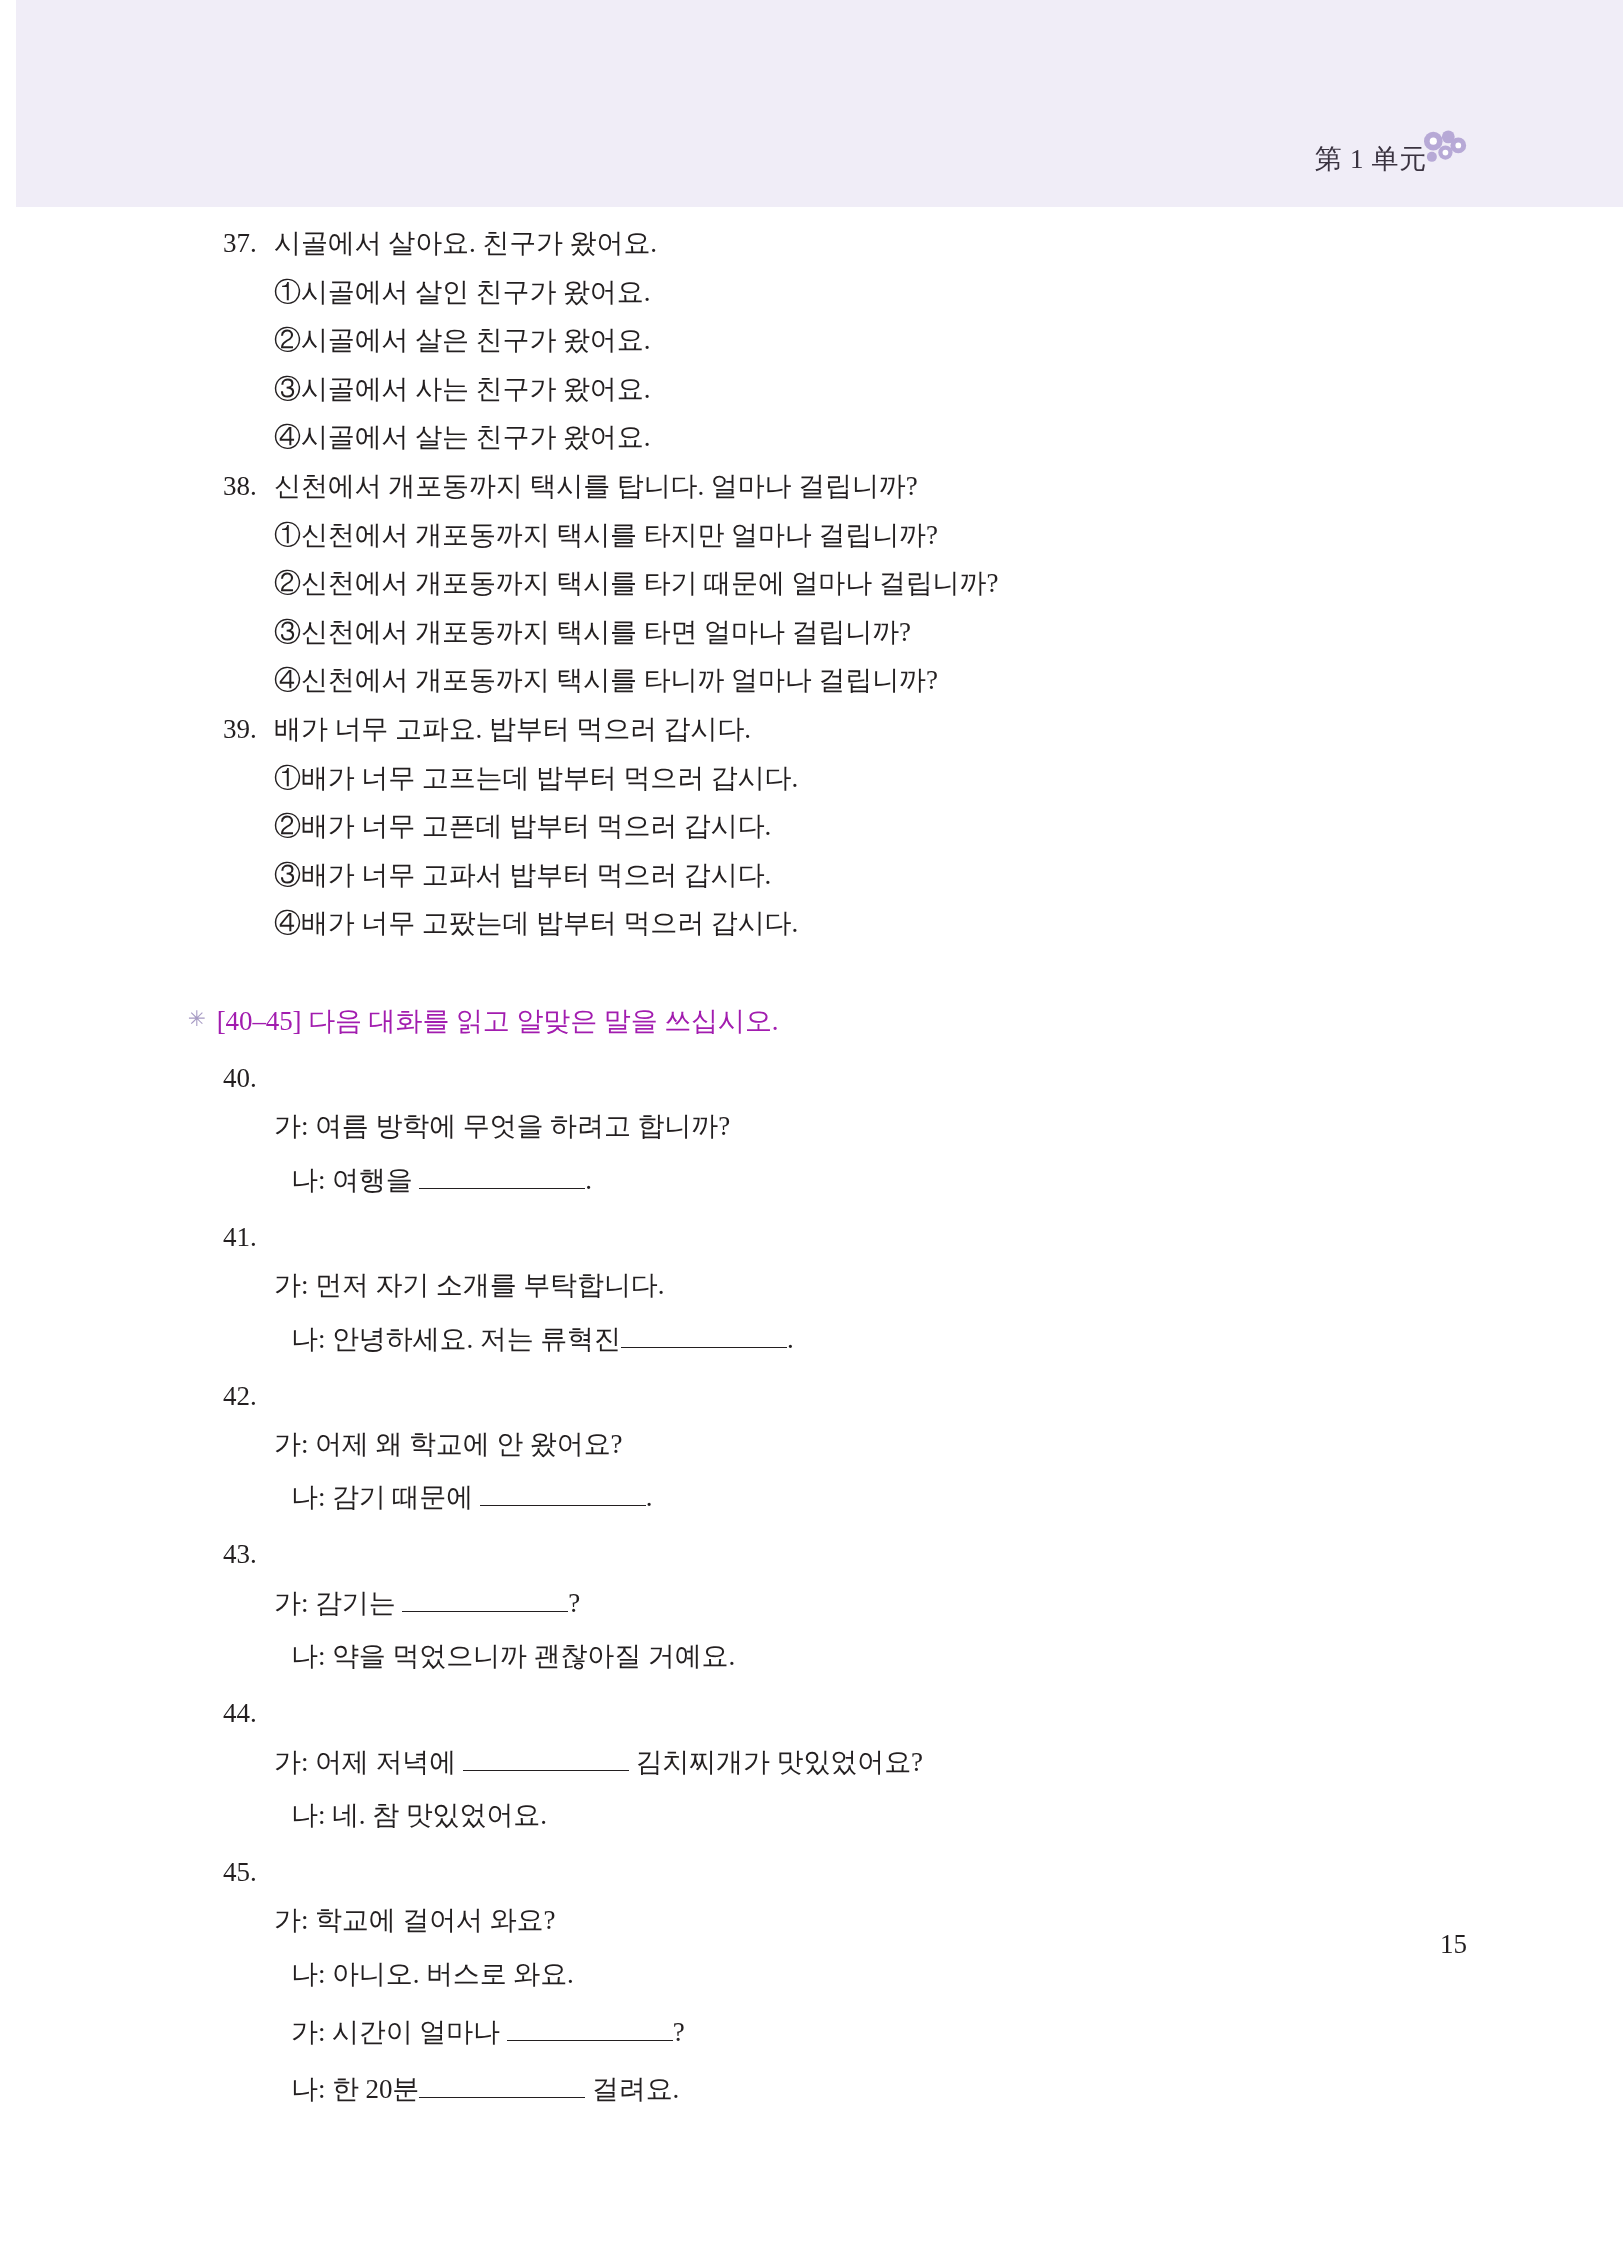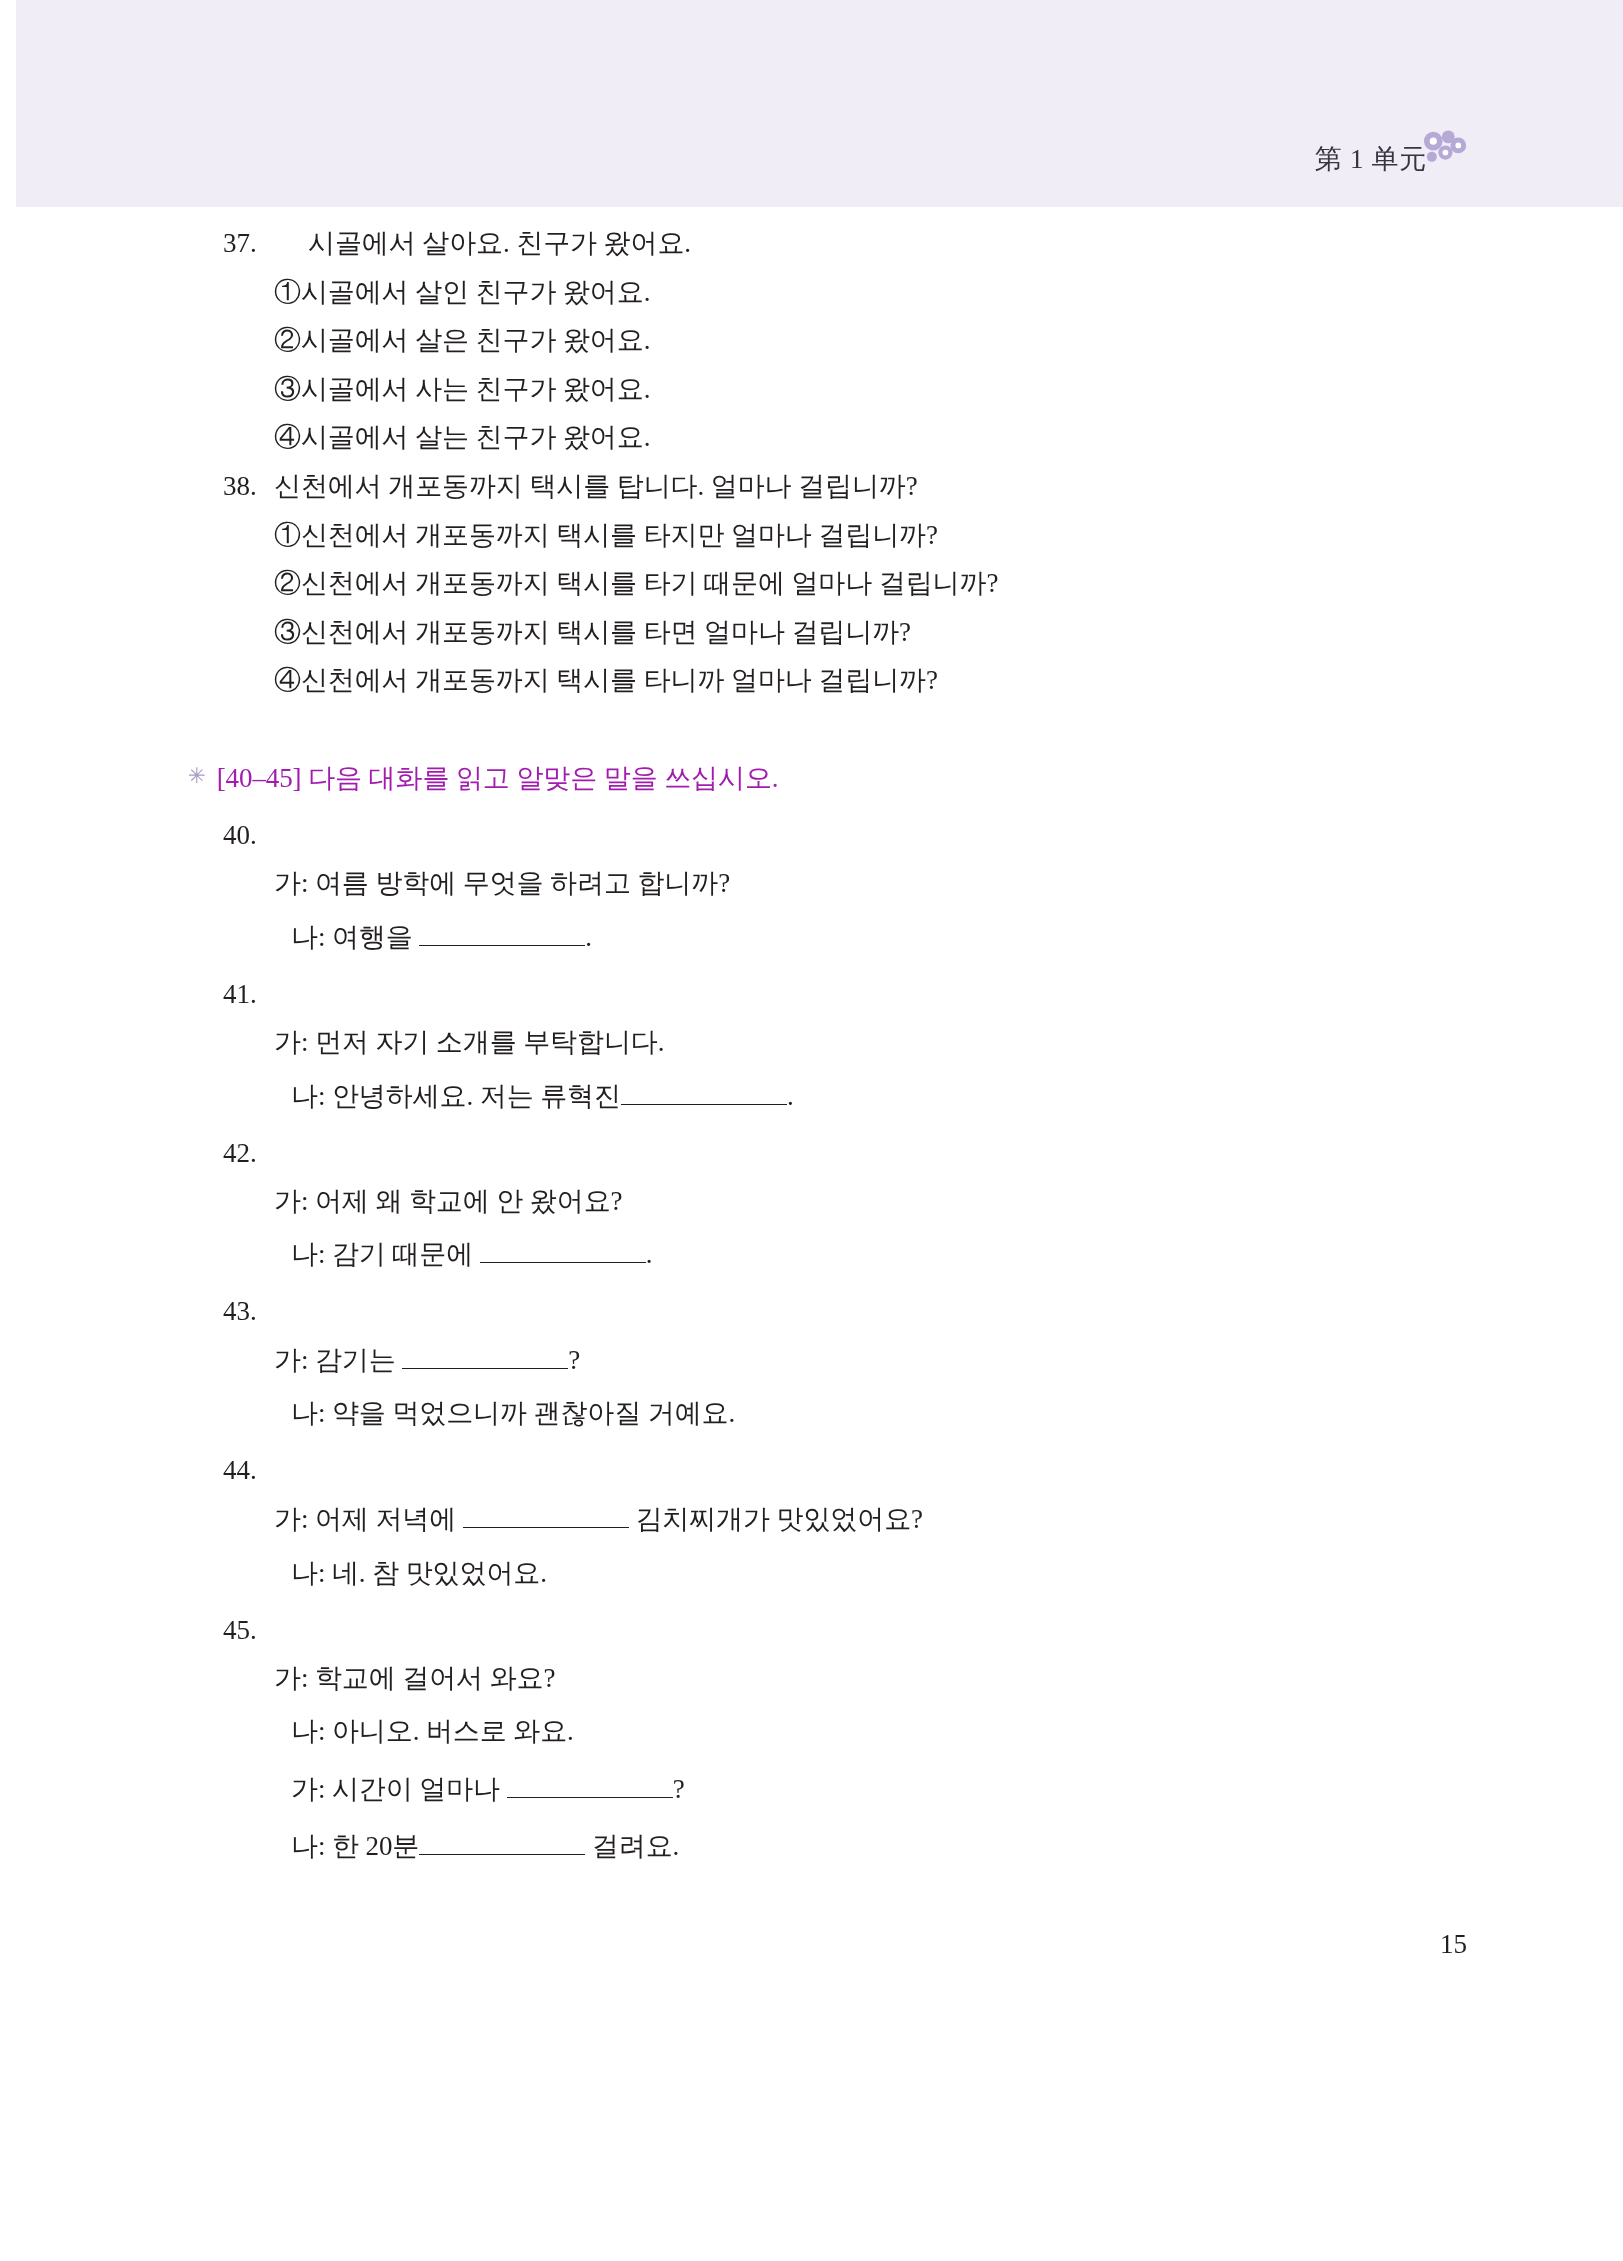--- a/index.html
+++ b/index.html
@@ -89,21 +89,21 @@
     margin-left: 69px;
   }
   .choice {
     font-size: 27px;
     color: #231f20;
     letter-spacing: -0.1px;
     line-height: 1.0;
     padding-top: 21.6px;
   }
   .q-row.stem-row { padding-top: 21.6px; }
-  .q-block.first .q-row.stem-row { padding-top: 0; gap: 34px; }
+  .q-block.first .q-row.stem-row { padding-top: 0; }
 
   
   .instruction {
     display: flex;
     align-items: flex-start;
     margin-top: 66px;
     margin-bottom: 7.2px;
     margin-left: -17.3px;
   }
   .star {
@@ -206,20 +206,32 @@
         <div class="q-stem">신천에서 개포동까지 택시를 탑니다. 얼마나 걸립니까?</div>
       </div>
       <div class="q-choices">
         <div class="choice">①신천에서 개포동까지 택시를 타지만 얼마나 걸립니까?</div>
         <div class="choice">②신천에서 개포동까지 택시를 타기 때문에 얼마나 걸립니까?</div>
         <div class="choice">③신천에서 개포동까지 택시를 타면 얼마나 걸립니까?</div>
         <div class="choice">④신천에서 개포동까지 택시를 타니까 얼마나 걸립니까?</div>
       </div>
     </div>
 
+    <div class="q-block">
+      <div class="q-row stem-row">
+        <div class="q-num">39.</div>
+        <div class="q-stem">배가 너무 고파요. 밥부터 먹으러 갑시다.</div>
+      </div>
+      <div class="q-choices">
+        <div class="choice">①배가 너무 고프는데 밥부터 먹으러 갑시다.</div>
+        <div class="choice">②배가 너무 고픈데 밥부터 먹으러 갑시다.</div>
+        <div class="choice">③배가 너무 고파서 밥부터 먹으러 갑시다.</div>
+        <div class="choice">④배가 너무 고팠는데 밥부터 먹으러 갑시다.</div>
+      </div>
+    </div>
 
     <div class="instruction">
       <div class="star">✳</div>
       <div class="instruction-text">[40–45] 다음 대화를 읽고 알맞은 말을 쓰십시오.</div>
     </div>
 
     <div class="d-block">
       <div class="d-row">
         <div class="d-num">40.</div>
         <div class="d-line"><span>가: 여름 방학에 무엇을 하려고 합니까?</span></div>

